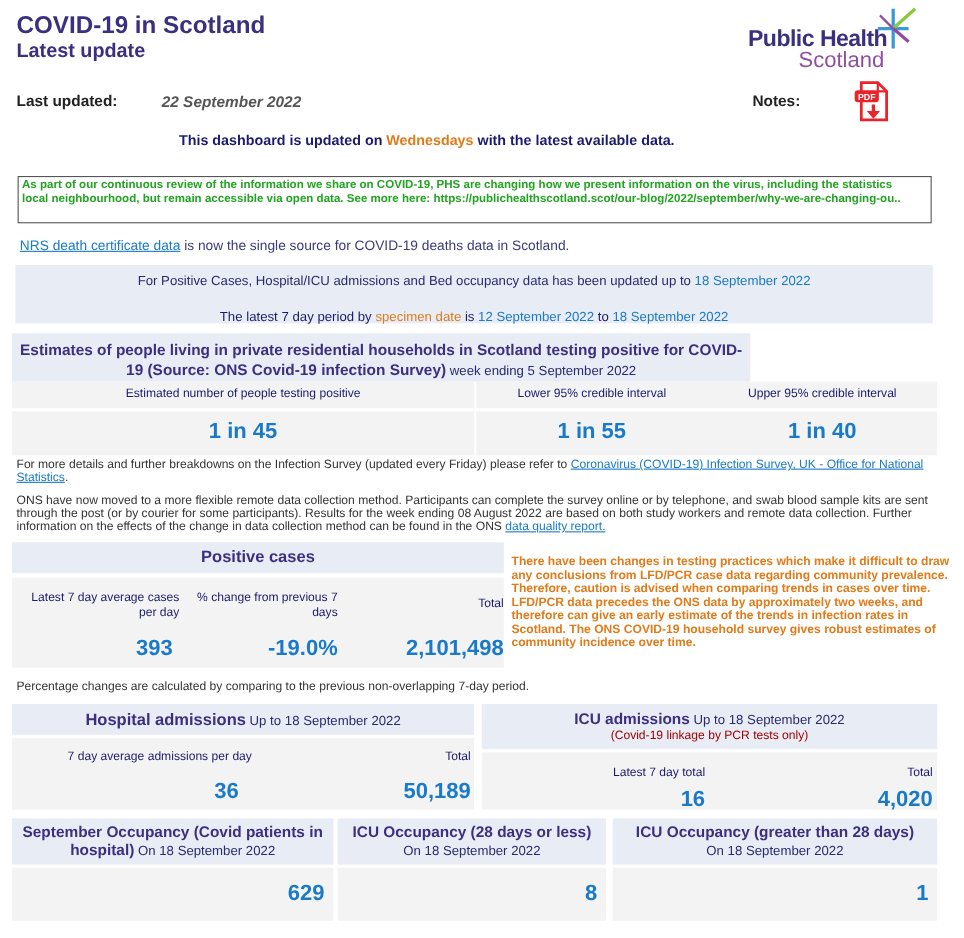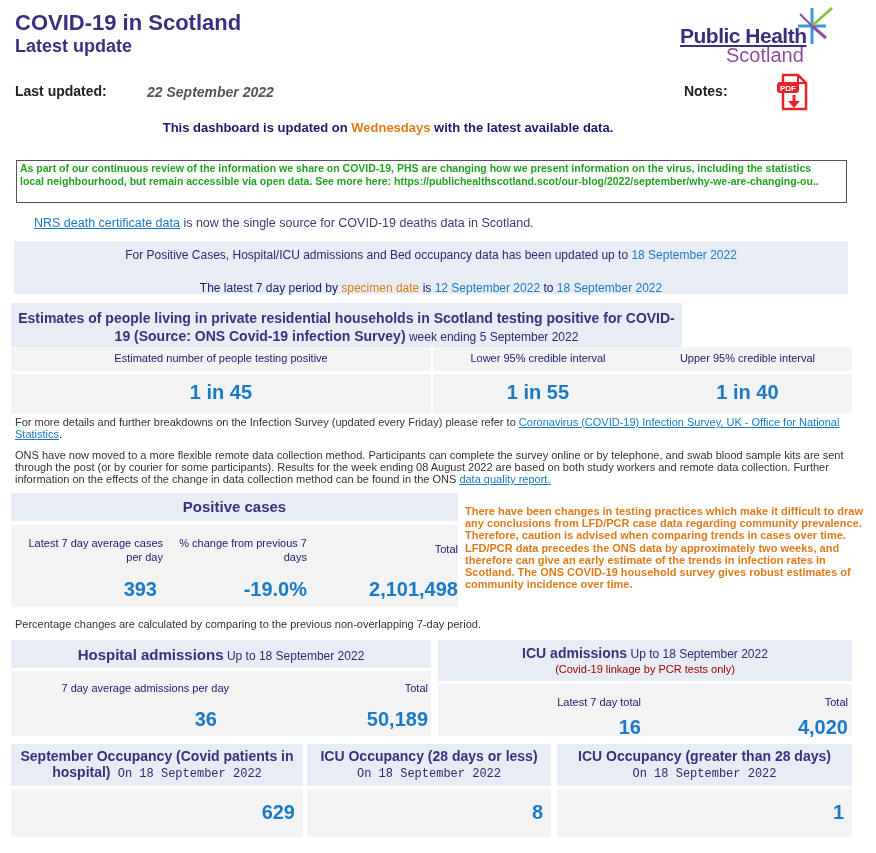--- a/index.html
+++ b/index.html
@@ -4,37 +4,37 @@
 <style>
   * { box-sizing: border-box; margin: 0; padding: 0; }
   html, body { width: 876px; height: 853px; overflow: hidden; background: #ffffff; }
   body { font-family: "Liberation Sans", sans-serif; color: #333; position: relative; }
   .abs { position: absolute; }
 
   .title { left: 15px; top: 10px; font-size: 22px; font-weight: bold; color: #3b2f7f; }
   .subtitle { left: 15px; top: 36px; font-size: 18px; font-weight: bold; color: #3b2f7f; }
 
   .logo { left: 678px; top: 6px; width: 160px; height: 60px; }
-  .logo .l1 { position: absolute; left: 2px; top: 18px; font-size: 21px; font-weight: bold; color: #3b2f7f; letter-spacing: -0.5px; text-decoration: underline; }
+  .logo .l1 { position: absolute; left: 2px; top: 18px; font-size: 21px; font-weight: bold; color: #3b2f7f; letter-spacing: -0.5px; }
   .logo .l2 { position: absolute; left: 48px; top: 38px; font-size: 20px; color: #8e4d9e; }
   .logo svg { position: absolute; left: 118px; top: 0px; }
 
   .lu-label { left: 15px; top: 83px; font-size: 14px; font-weight: bold; color: #222; }
   .lu-value { left: 147px; top: 84px; font-size: 14px; font-weight: bold; font-style: italic; color: #555; }
   .notes-label { left: 684px; top: 83px; font-size: 14px; font-weight: bold; color: #222; }
   .pdf { left: 776px; top: 72px; width: 34px; height: 40px; }
 
   .upd { left: 0; width: 776px; top: 120px; text-align: center; font-size: 13px; font-weight: bold; color: #1a1a6e; }
   .orange { color: #e07b1a; }
   .blue { color: #1a7ac8; }
 
   .green-box { left: 16px; top: 160px; width: 831px; height: 43px; border: 1px solid #555; padding: 1px 3px; font-size: 10.5px; font-weight: bold; color: #22a322; line-height: 13px; overflow: hidden; white-space: nowrap; }
   .green-box div { overflow: hidden; text-overflow: clip; }
 
-  .nrs { left: 18px; top: 216px; font-size: 12.5px; color: #3b3b7a; margin-left: 16px; }
+  .nrs { left: 18px; top: 216px; font-size: 12.5px; color: #3b3b7a; }
   .nrs a { color: #1a7ac8; text-decoration: underline; }
 
   .panel-header { background: #e8ecf5; }
   .panel-body { background: #f3f3f3; }
 
   .upd-box { left: 14px; top: 241px; width: 834px; height: 53px; background: #e8ecf5; }
   .upd-box .r1 { position: absolute; top: 7px; width: 100%; text-align: center; font-size: 12px; color: #2a2a6e; }
   .upd-box .r2 { position: absolute; top: 40px; width: 100%; text-align: center; font-size: 12px; color: #1a1a6e; }
 
   .ons-head { left: 11px; top: 303px; width: 671px; height: 44px; text-align: center; font-size: 14px; font-weight: bold; color: #3b2f7f; padding-top: 6px; line-height: 18px; }
@@ -61,21 +61,21 @@
   .ha-head { left: 11px; top: 640px; width: 420px; height: 28px; text-align: center; font-size: 15px; font-weight: bold; color: #3b2f7f; padding-top: 6px; }
   .ha-head .small { font-size: 12px; font-weight: normal; color: #2a2a6e; }
   .ha-body { left: 11px; top: 671px; width: 420px; height: 65px; }
 
   .icu-head { left: 438px; top: 640px; width: 414px; height: 41px; text-align: center; font-size: 14px; font-weight: bold; color: #3b2f7f; padding-top: 6px; line-height: 15px; }
   .icu-head .small { font-size: 12px; font-weight: normal; color: #2a2a6e; }
   .icu-head .note { font-size: 11px; font-weight: normal; color: #a00000; }
   .icu-body { left: 438px; top: 684px; width: 414px; height: 52px; }
 
   .occ-head { position: absolute; top: 744px; height: 42px; text-align: center; font-size: 14px; font-weight: bold; color: #3b2f7f; line-height: 16px; padding-top: 4px; }
-  .occ-head .small { font-size: 12px; font-weight: normal; color: #2a2a6e; font-family: Liberation Mono, monospace; }
+  .occ-head .small { font-size: 12px; font-weight: normal; color: #2a2a6e; }
   .occ-body { position: absolute; top: 789px; height: 48px; }
   .occ-val { position: absolute; right: 8px; top: 12px; font-size: 20px; font-weight: bold; color: #1a7ac8; }
 </style>
 </head>
 <body>
 
 <div class="abs title">COVID-19 in Scotland</div>
 <div class="abs subtitle">Latest update</div>
 
 <div class="abs logo">

